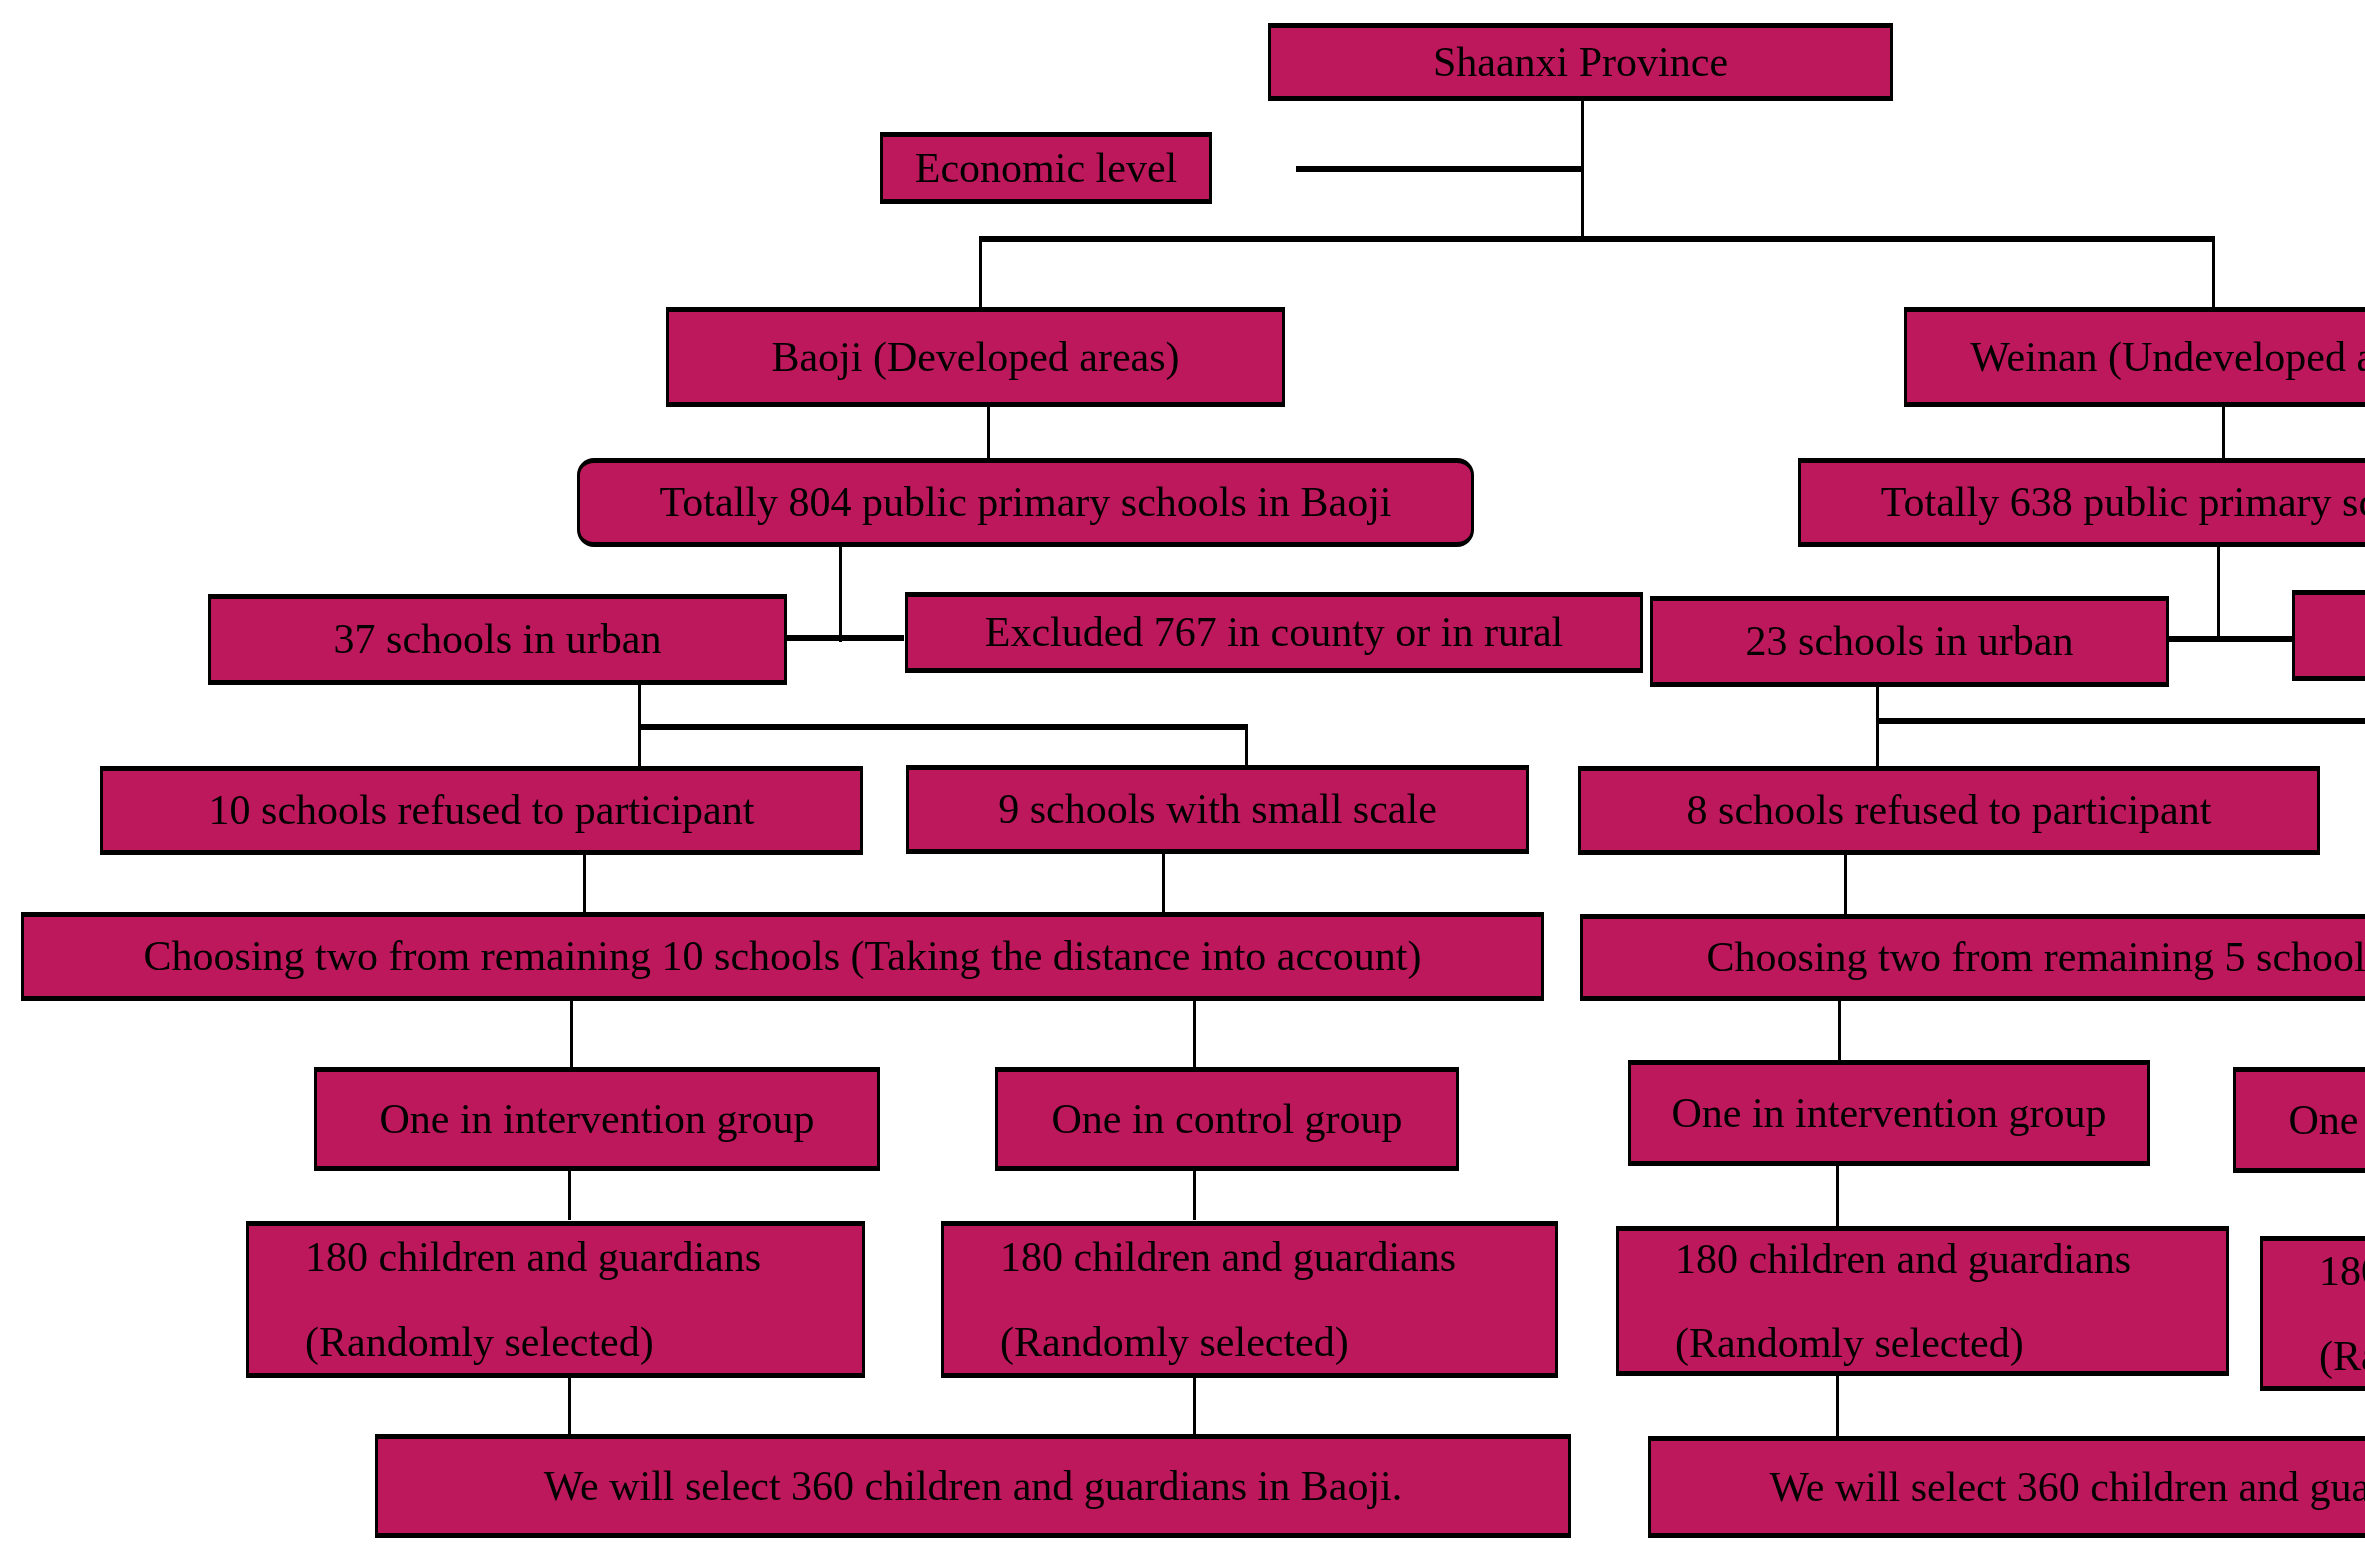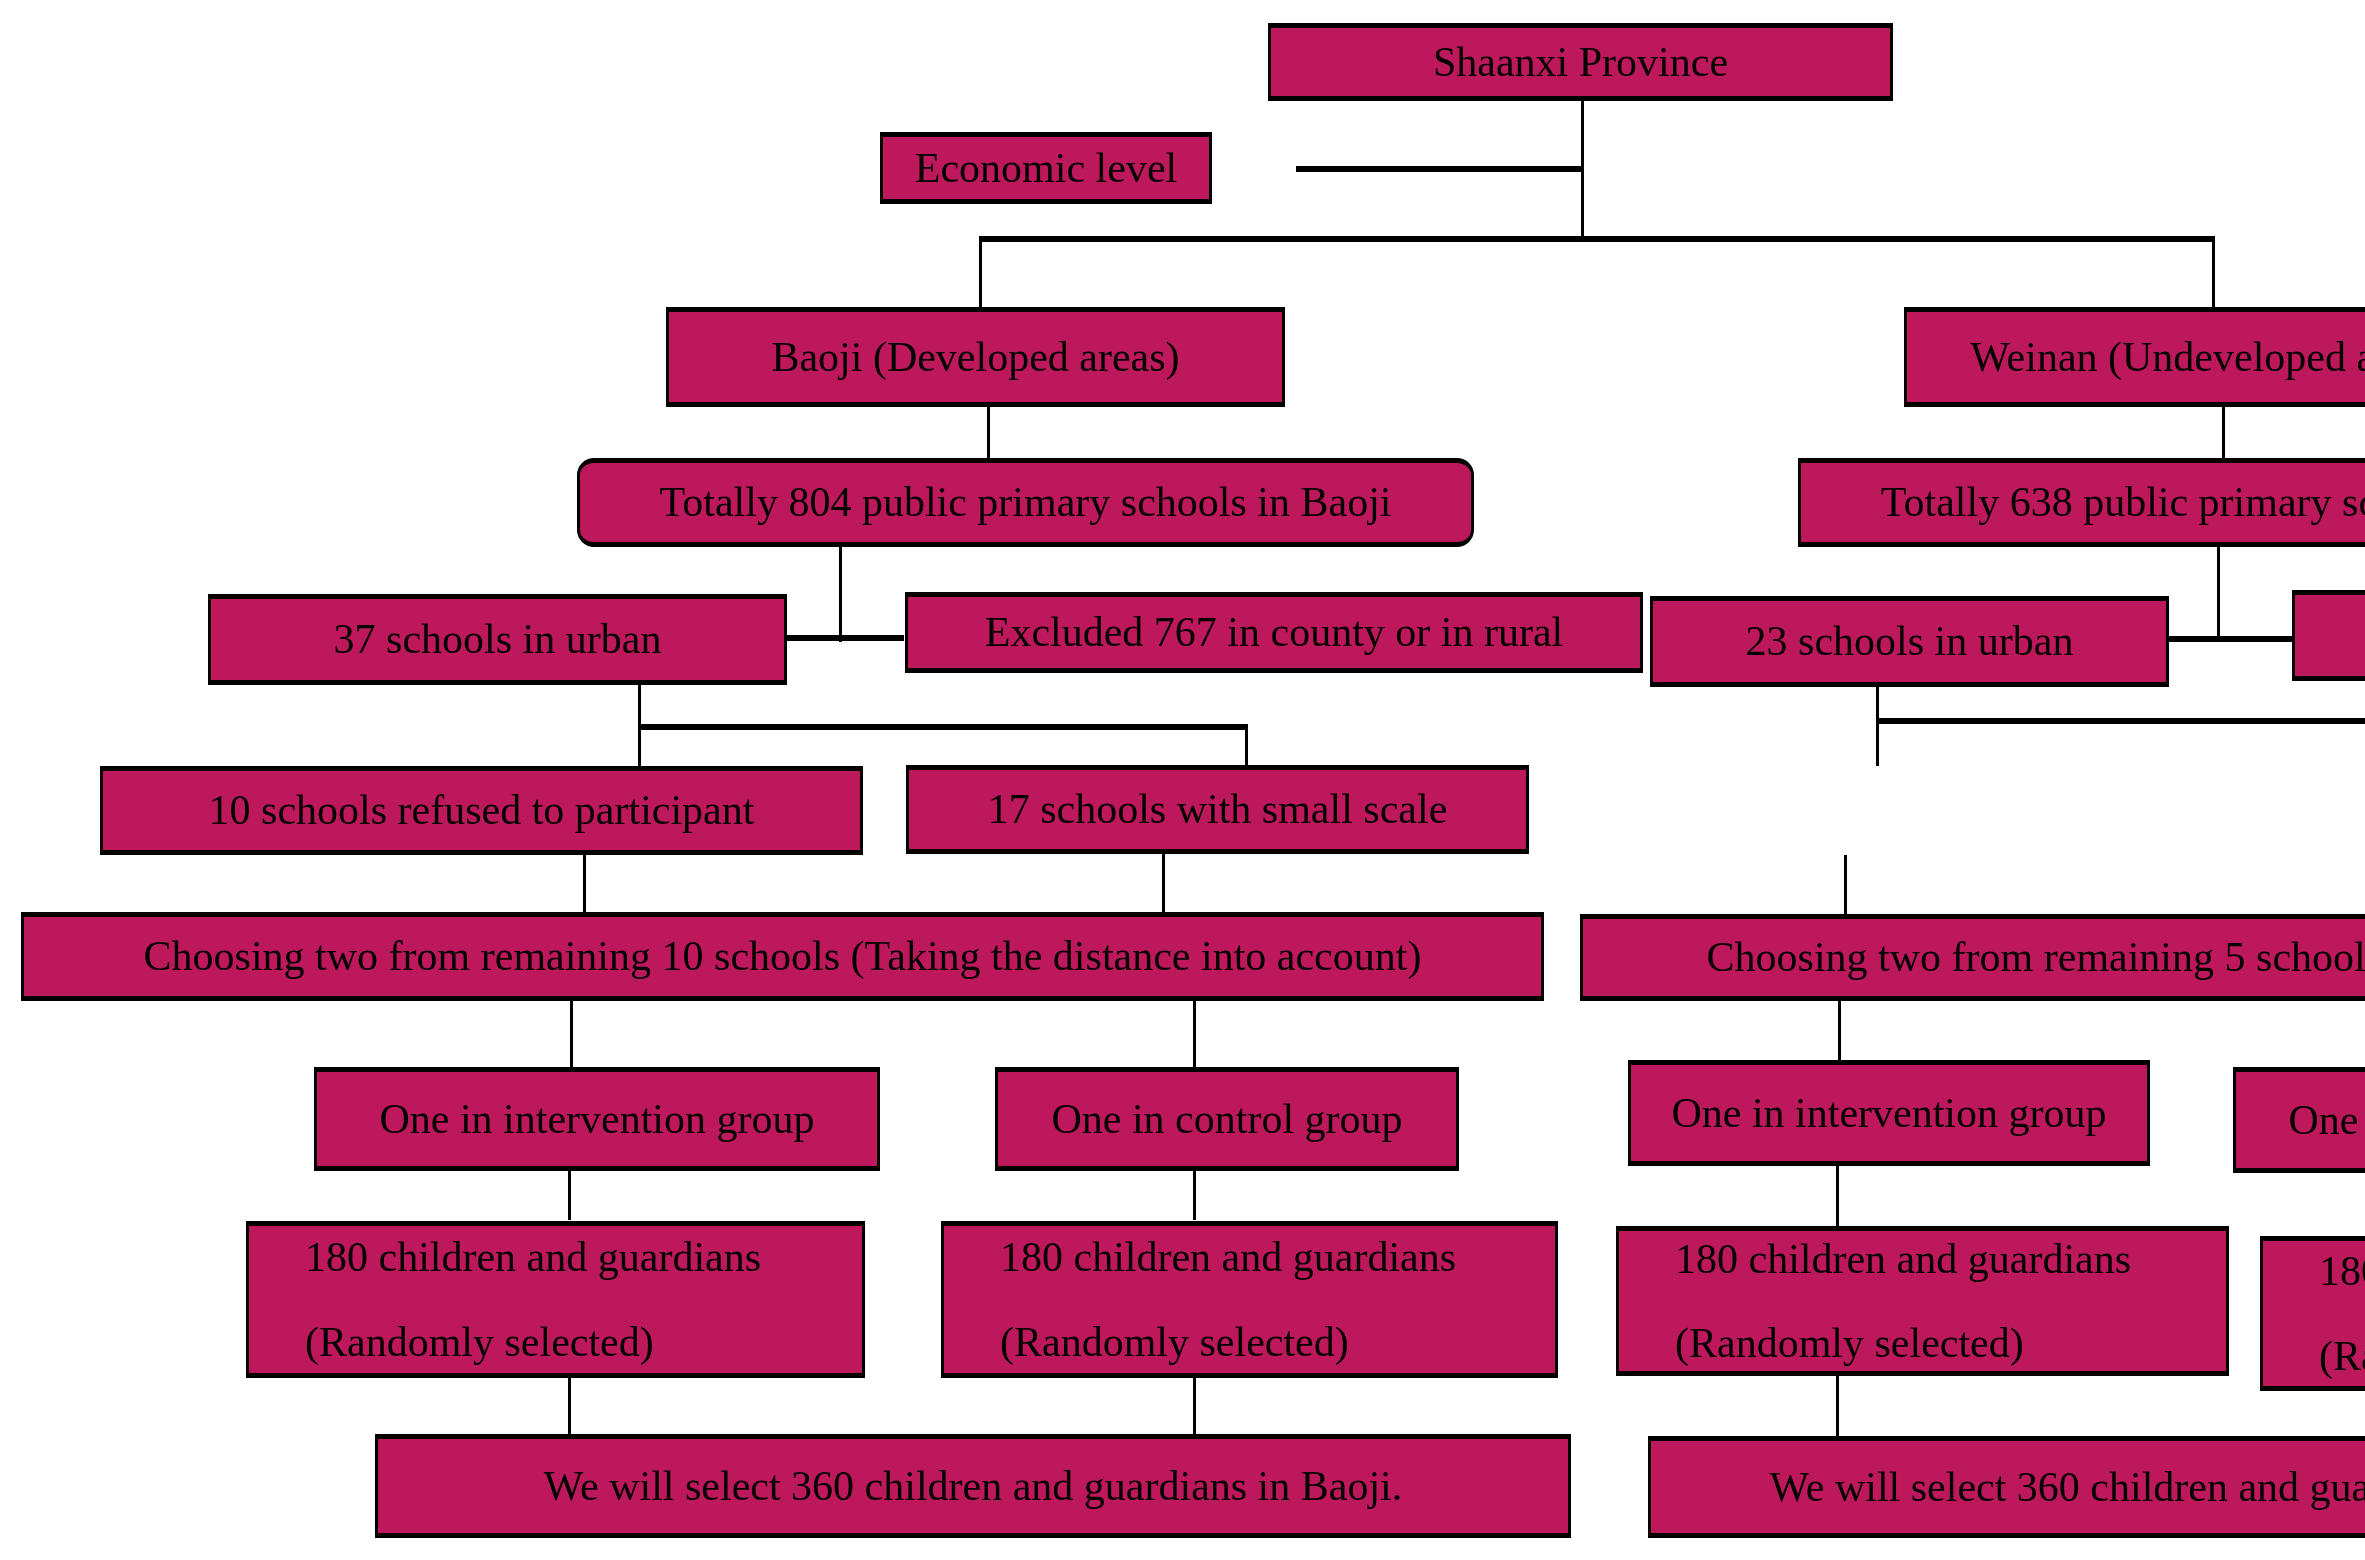--- a/index.html
+++ b/index.html
@@ -86,21 +86,22 @@
 
   <div class="box" style="left:577px;top:458px;width:897px;height:89px;border-radius:17px;">Totally 804 public primary schools in Baoji</div>
   <div class="box" style="left:1798px;top:458px;width:933px;height:89px;">Totally 638 public primary schools in Weinan</div>
 
   <div class="box" style="left:208px;top:594px;width:579px;height:91px;text-align:center;">37 schools in urban</div>
   <div class="box" style="left:905px;top:592px;width:738px;height:81px;">Excluded 767 in county or in rural</div>
   <div class="box" style="left:1650px;top:596px;width:519px;height:91px;">23 schools in urban</div>
   <div class="box" style="left:2292px;top:590px;width:723px;height:91px;">Excluded 615 in county or in rural</div>
 
   <div class="box" style="left:100px;top:766px;width:763px;height:89px;">10 schools refused to participant</div>
-  <div class="box" style="left:906px;top:765px;width:623px;height:89px;">17 schools with small scale</div>
+  <div class="box" style="left:906px;top:765px;width:623px;height:89px;">9 schools with small scale</div>
+  <div class="box" style="left:1578px;top:766px;width:742px;height:89px;">8 schools refused to participant</div>
 
   <div class="box" style="left:21px;top:912px;width:1523px;height:89px;">Choosing two from remaining 10 schools (Taking the distance into account)</div>
   <div class="box" style="left:1580px;top:914px;width:1510px;height:87px;">Choosing two from remaining 5 schools (Taking the distance into account)</div>
 
   <div class="box" style="left:314px;top:1067px;width:566px;height:104px;">One in intervention group</div>
   <div class="box" style="left:995px;top:1067px;width:464px;height:104px;">One in control group</div>
   <div class="box" style="left:1628px;top:1060px;width:522px;height:106px;">One in intervention group</div>
   <div class="box" style="left:2233px;top:1067px;width:462px;height:106px;">One in control group</div>
 
   <div class="box two-line" style="left:246px;top:1221px;width:619px;height:157px;">

